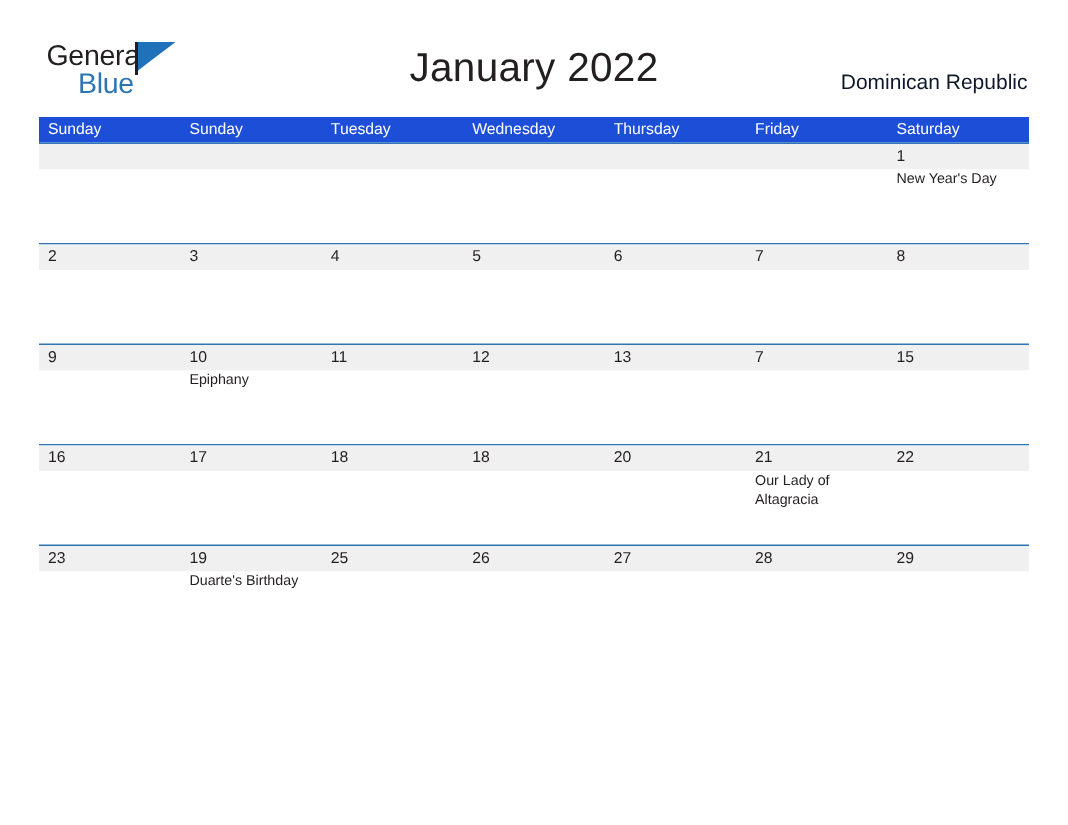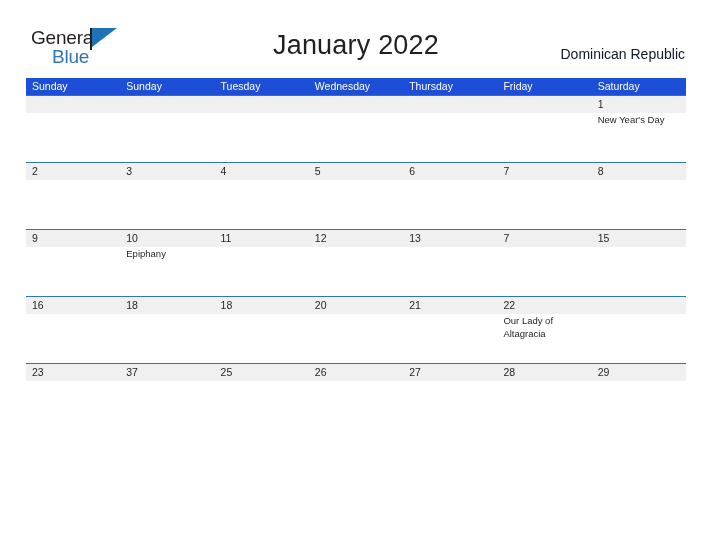--- a/index.html
+++ b/index.html
@@ -270,44 +270,54 @@
         <div class="event-cell"></div>
         <div class="event-cell"></div>
         <div class="event-cell"></div>
         <div class="event-cell"></div>
       </div>
     </div>
 
     <div class="week-row">
       <div class="daynum-band">
         <div class="daynum-cell">16</div>
+        <div class="daynum-cell">17</div>
         <div class="daynum-cell">18</div>
         <div class="daynum-cell">18</div>
         <div class="daynum-cell">20</div>
         <div class="daynum-cell">21</div>
         <div class="daynum-cell">22</div>
       </div>
       <div class="event-band">
         <div class="event-cell"></div>
         <div class="event-cell"></div>
         <div class="event-cell"></div>
         <div class="event-cell"></div>
         <div class="event-cell"></div>
         <div class="event-cell">Our Lady of Altagracia</div>
         <div class="event-cell"></div>
       </div>
     </div>
 
     <div class="week-row">
       <div class="daynum-band">
         <div class="daynum-cell">23</div>
-        <div class="daynum-cell">37</div>
+        <div class="daynum-cell">19</div>
         <div class="daynum-cell">25</div>
         <div class="daynum-cell">26</div>
         <div class="daynum-cell">27</div>
         <div class="daynum-cell">28</div>
         <div class="daynum-cell">29</div>
       </div>
+      <div class="event-band">
+        <div class="event-cell"></div>
+        <div class="event-cell">Duarte's Birthday</div>
+        <div class="event-cell"></div>
+        <div class="event-cell"></div>
+        <div class="event-cell"></div>
+        <div class="event-cell"></div>
+        <div class="event-cell"></div>
+      </div>
     </div>
 
 
   </div>
 </div>
 
 </body></html>

